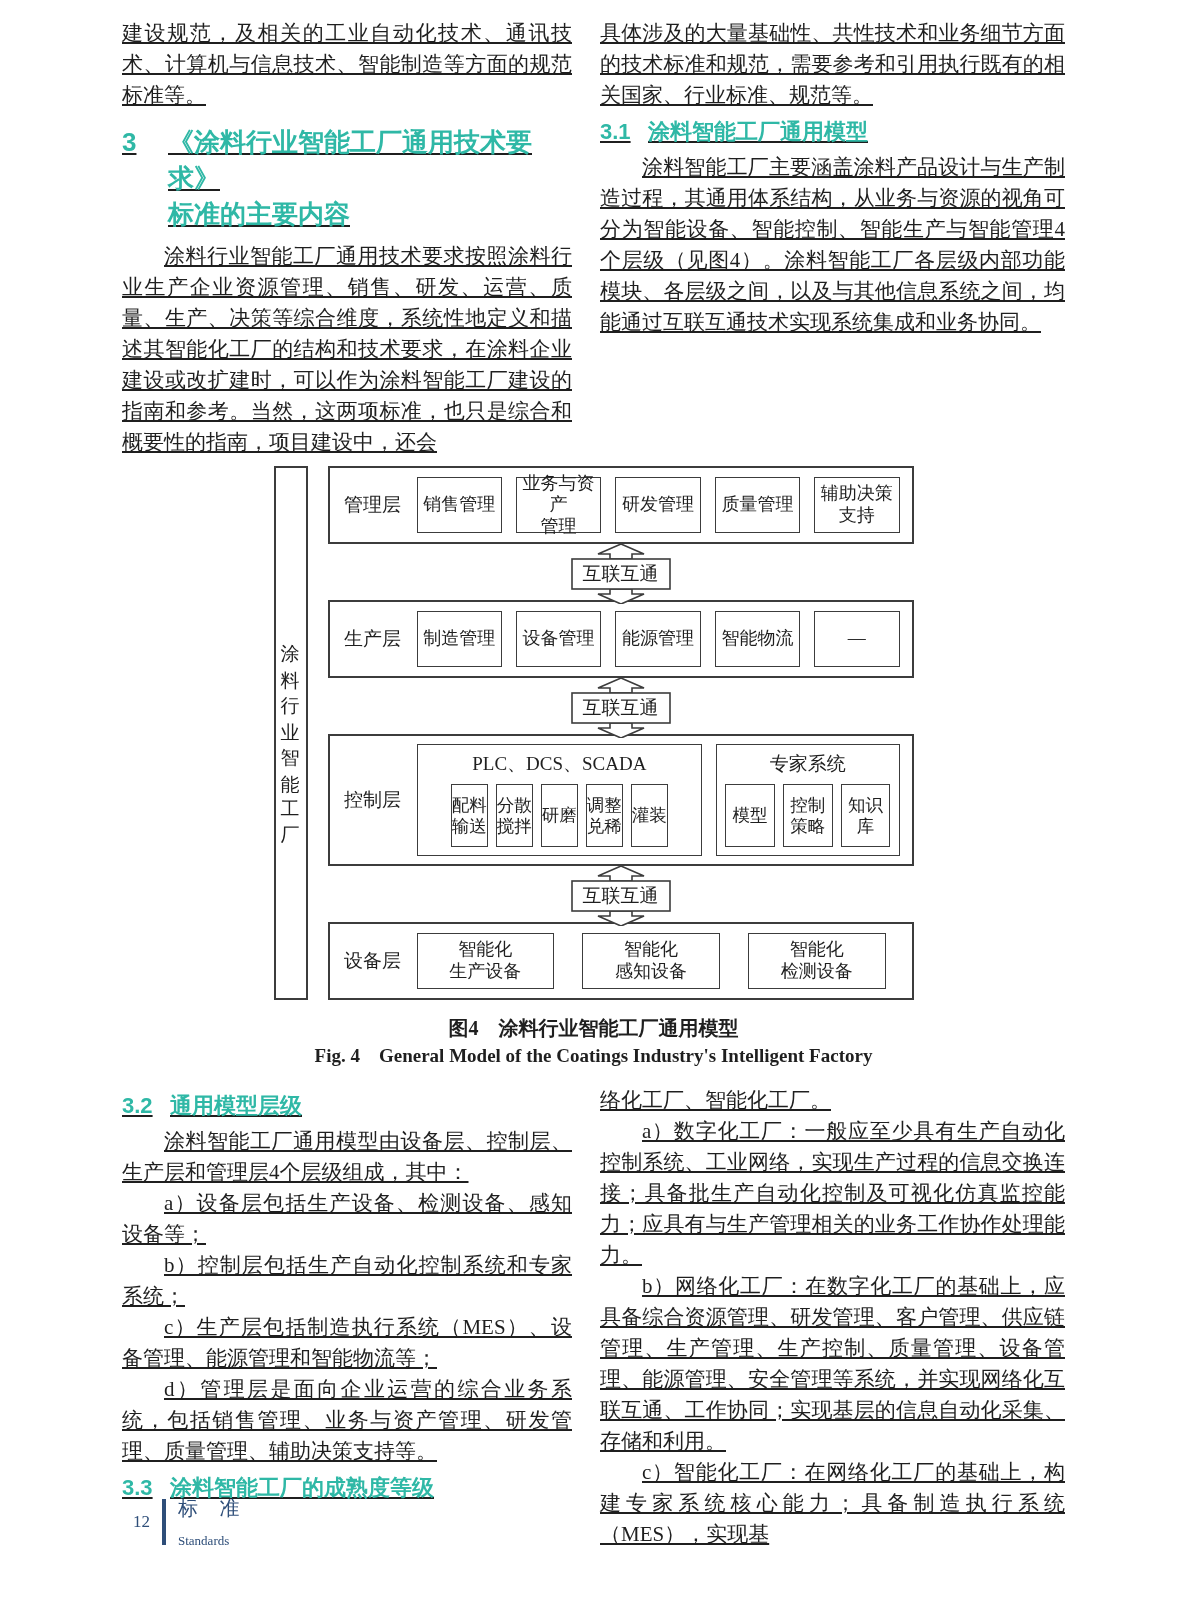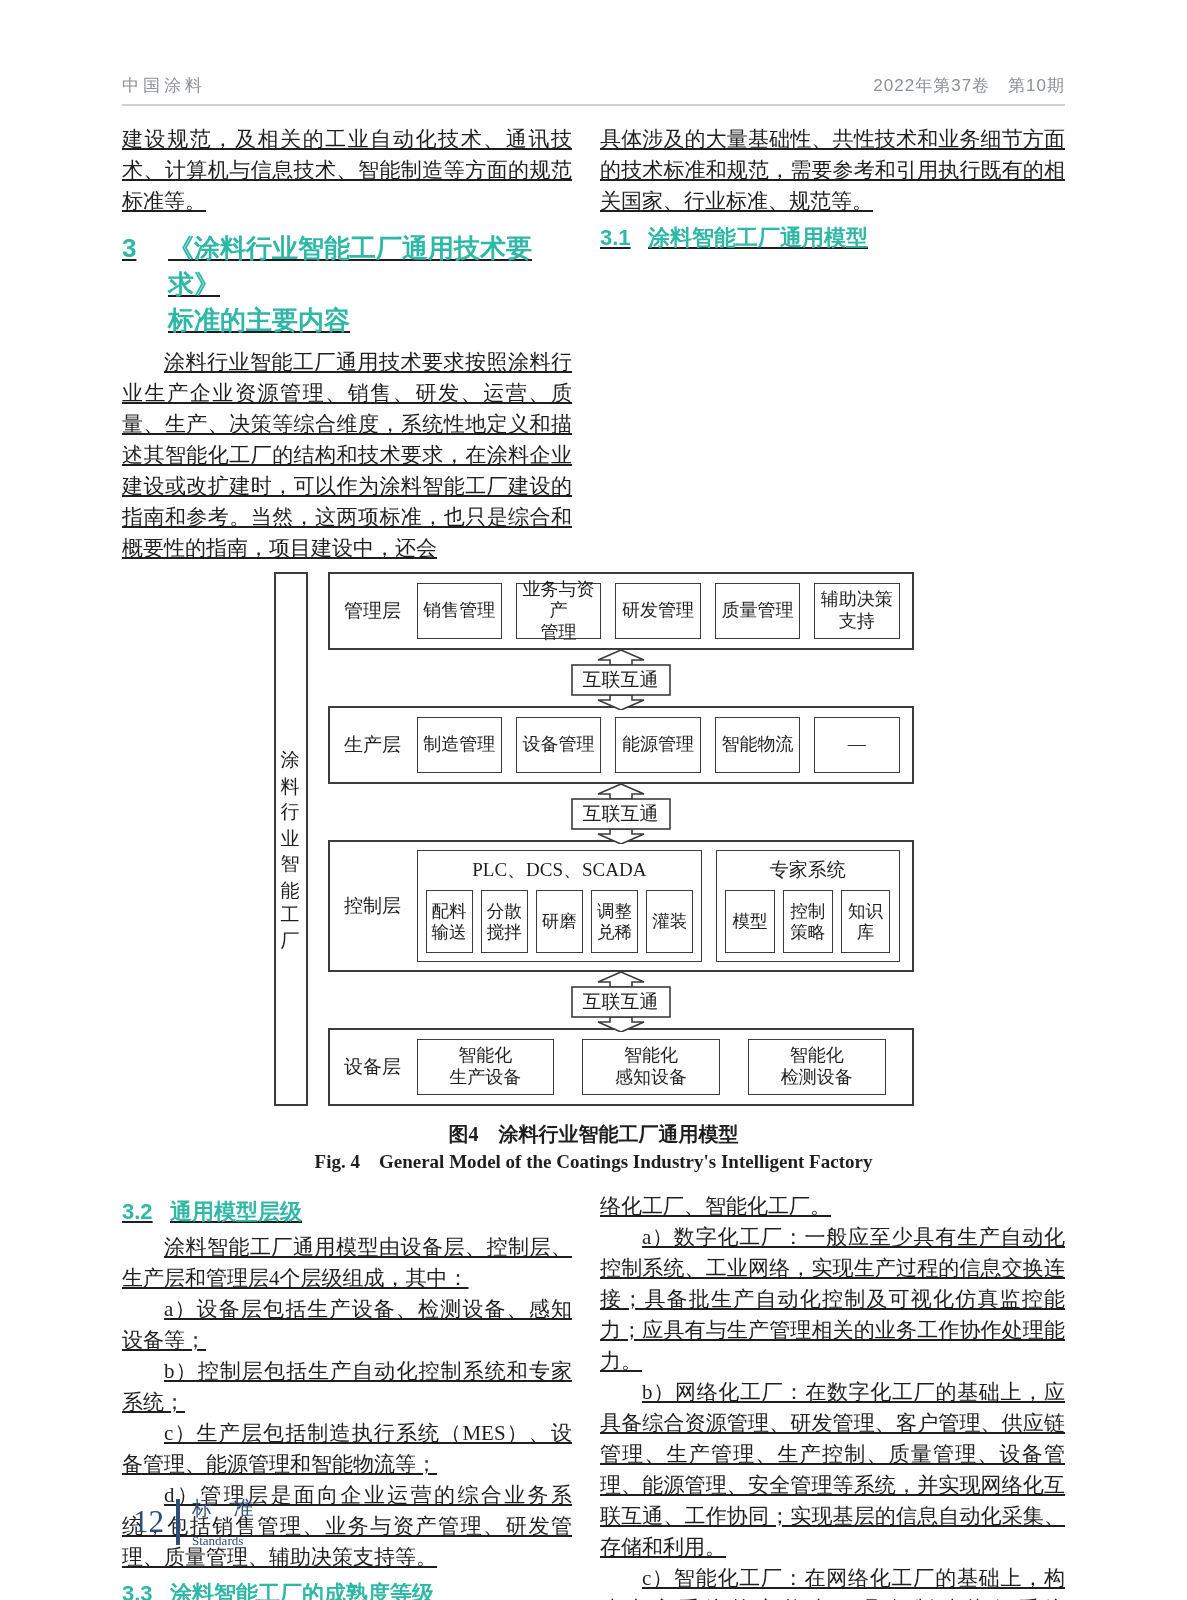--- a/index.html
+++ b/index.html
@@ -54,21 +54,21 @@
   .fig-box{
     border:1.5px solid #3c3c3c;flex:1;height:56px;box-sizing:border-box;
     display:flex;align-items:center;justify-content:center;
     text-align:center;font-size:18px;line-height:1.2;white-space:pre-line;
   }
   .layer-row.control{height:132px;}
   .group{
     border:1.5px solid #3c3c3c;box-sizing:border-box;height:112px;
     display:flex;flex-direction:column;padding:4px 8px 8px;
   }
-  .group.plc{flex:1.62;}
+  .group.plc{flex:1.62;align-items:center;}
   .group.expert{flex:1;}
   .group-title{text-align:center;font-size:19px;margin:2px 0 7px;}
   .group-boxes{display:flex;gap:8px;flex:1;}
   .small-box{
     border:1.5px solid #3c3c3c;flex:1;box-sizing:border-box;
     display:flex;align-items:center;justify-content:center;
     text-align:center;font-size:17.5px;line-height:1.2;white-space:pre-line;
   }
   .layer-row.equipment .layer-boxes{gap:28px;padding-right:14px;}
   .layer-row.equipment .fig-box{font-size:18px;}
@@ -82,52 +82,49 @@
   }
   
   .caption{margin-top:13px;text-align:center;}
   .caption .cn{font-size:20px;font-weight:bold;line-height:30px;}
   .caption .en{font-size:19px;font-weight:bold;line-height:26px;}
   
   .footer{
     position:absolute;left:133px;bottom:52px;
     display:flex;align-items:center;gap:12px;color:#2e4e79;
   }
-  .footer .page-num{font-size:31px;text-align:center;}
+  .footer .page-num{font-size:17px;text-align:center;}
   .footer .bar{width:4px;height:46px;background:#2e4e79;}
   .footer .labels{display:flex;flex-direction:column;line-height:1.1;}
   .footer .cn{font-size:20px;letter-spacing:8px;font-family:"Liberation Sans","DejaVu Sans",sans-serif;}
   .footer .en{font-size:13px;margin-top:15px;}
 </style>
 </head>
 <body>
 
 <div class="page">
 
-  <div class="header">
-    <span class="journal">中国涂料</span>
-    <span class="issue">2022年第37卷　第10期</span>
-  </div>
 
   <div class="cols">
     <div class="col">
       <p class="p">建设规范，及相关的工业自动化技术、通讯技术、计算机与信息技术、智能制造等方面的规范标准等。</p>
       <h2 class="h-section">
         <span class="h-num">3</span>
         <span class="h-title pre">《涂料行业智能工厂通用技术要求》
 标准的主要内容</span>
       </h2>
       <p class="p ind">涂料行业智能工厂通用技术要求按照涂料行业生产企业资源管理、销售、研发、运营、质量、生产、决策等综合维度，系统性地定义和描述其智能化工厂的结构和技术要求，在涂料企业建设或改扩建时，可以作为涂料智能工厂建设的指南和参考。当然，这两项标准，也只是综合和概要性的指南，项目建设中，还会</p>
     </div>
     <div class="col">
       <p class="p">具体涉及的大量基础性、共性技术和业务细节方面的技术标准和规范，需要参考和引用执行既有的相关国家、行业标准、规范等。</p>
       <h3 class="h-sub">
         <span class="h-num">3.1</span>
         <span class="h-title">涂料智能工厂通用模型</span>
       </h3>
+      <p class="p ind">涂料智能工厂主要涵盖涂料产品设计与生产制造过程，其通用体系结构，从业务与资源的视角可分为智能设备、智能控制、智能生产与智能管理4个层级（见图4）。涂料智能工厂各层级内部功能模块、各层级之间，以及与其他信息系统之间，均能通过互联互通技术实现系统集成和业务协同。</p>
     </div>
   </div>
 
   <div class="figure">
     <div class="side-box">
       <span>涂料行业智能工厂</span>
     </div>
     <div class="fig-main">
 
       <div class="layer-row">

